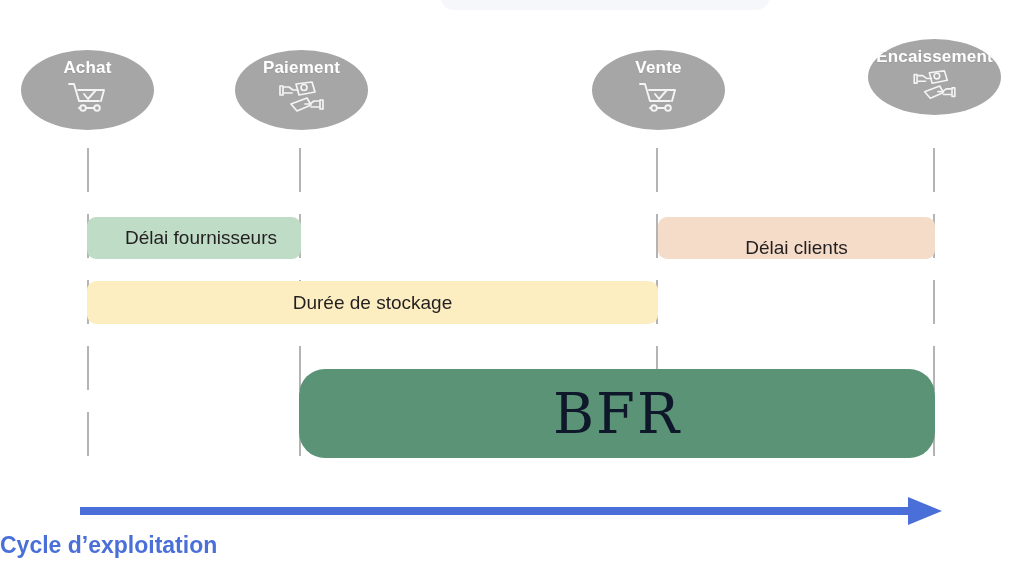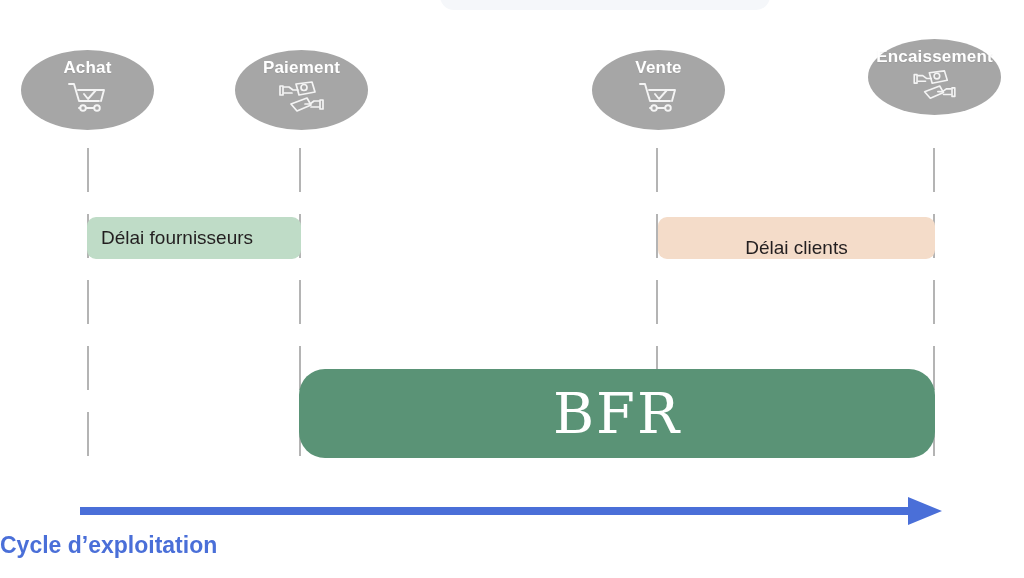--- a/index.html
+++ b/index.html
@@ -70,38 +70,38 @@
     border-radius: 9px;
     display: flex;
     align-items: center;
     box-sizing: border-box;
   }
   .bar-label {
     font-size: 19px;
     color: #231f20;
     white-space: nowrap;
   }
-  .bar.left-align { justify-content: flex-start; padding-left: 14px; }
+  .bar.left-align { justify-content: center; padding-left: 14px; }
   .bar.center-align { justify-content: center; }
 
   .bar-supplier { background: #bfdcc7; }
   .bar-storage  { background: #fdeec2; }
   .bar-client   { background: #f4dcc9; align-items: flex-end; }
 
   
   .bfr {
     position: absolute;
     background: #5a9376;
     border-radius: 26px;
     display: flex;
     align-items: center;
     justify-content: center;
   }
   .bfr-label {
-    color: #ffffff;
+    color: #0f172a;
     font-family: "DejaVu Serif", serif;
     font-size: 56px;
     letter-spacing: 2px;
     line-height: 1;
   }
 
   
   .arrow-wrap {
     position: absolute;
     left: 80px;
@@ -191,20 +191,23 @@
         <path d="M43 27 h-8"></path>
         <path d="M31 18 l-16 6 6 7 14 -6 z"></path>
       </svg>
     </span>
   </div>
 
   <div class="bar bar-supplier left-align" style="left:87px; top:217px; width:214px; height:42px;">
     <span class="bar-label">Délai fournisseurs</span>
   </div>
 
+  <div class="bar bar-storage center-align" style="left:87px; top:281px; width:571px; height:43px;">
+    <span class="bar-label">Durée de stockage</span>
+  </div>
 
   <div class="bar bar-client center-align" style="left:658px; top:217px; width:277px; height:42px;">
     <span class="bar-label">Délai clients</span>
   </div>
 
   <div class="bfr" style="left:299px; top:369px; width:636px; height:89px;">
     <span class="bfr-label">BFR</span>
   </div>
 
   <div class="arrow-wrap">

